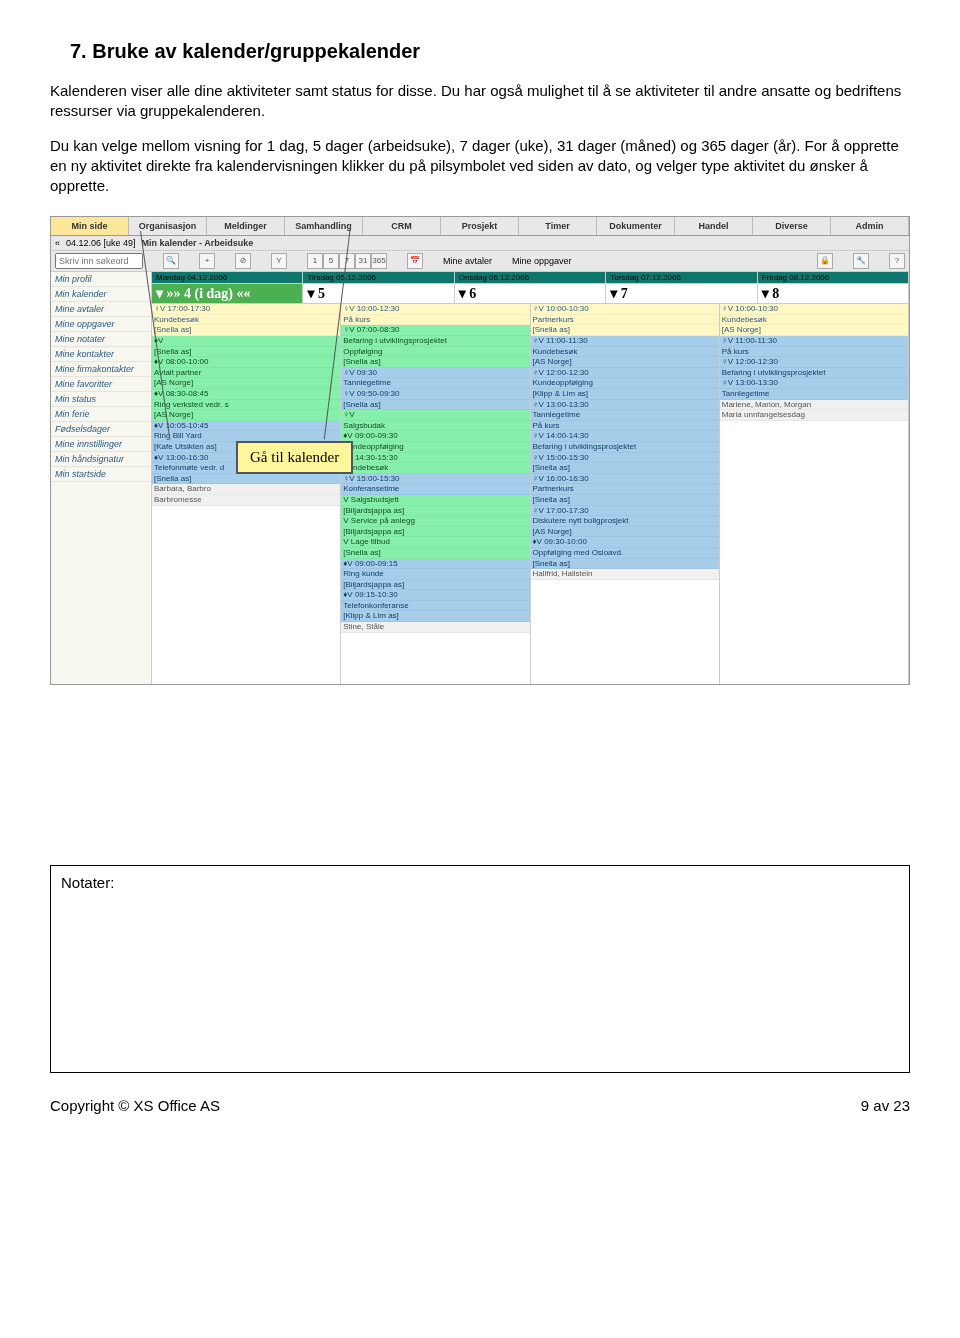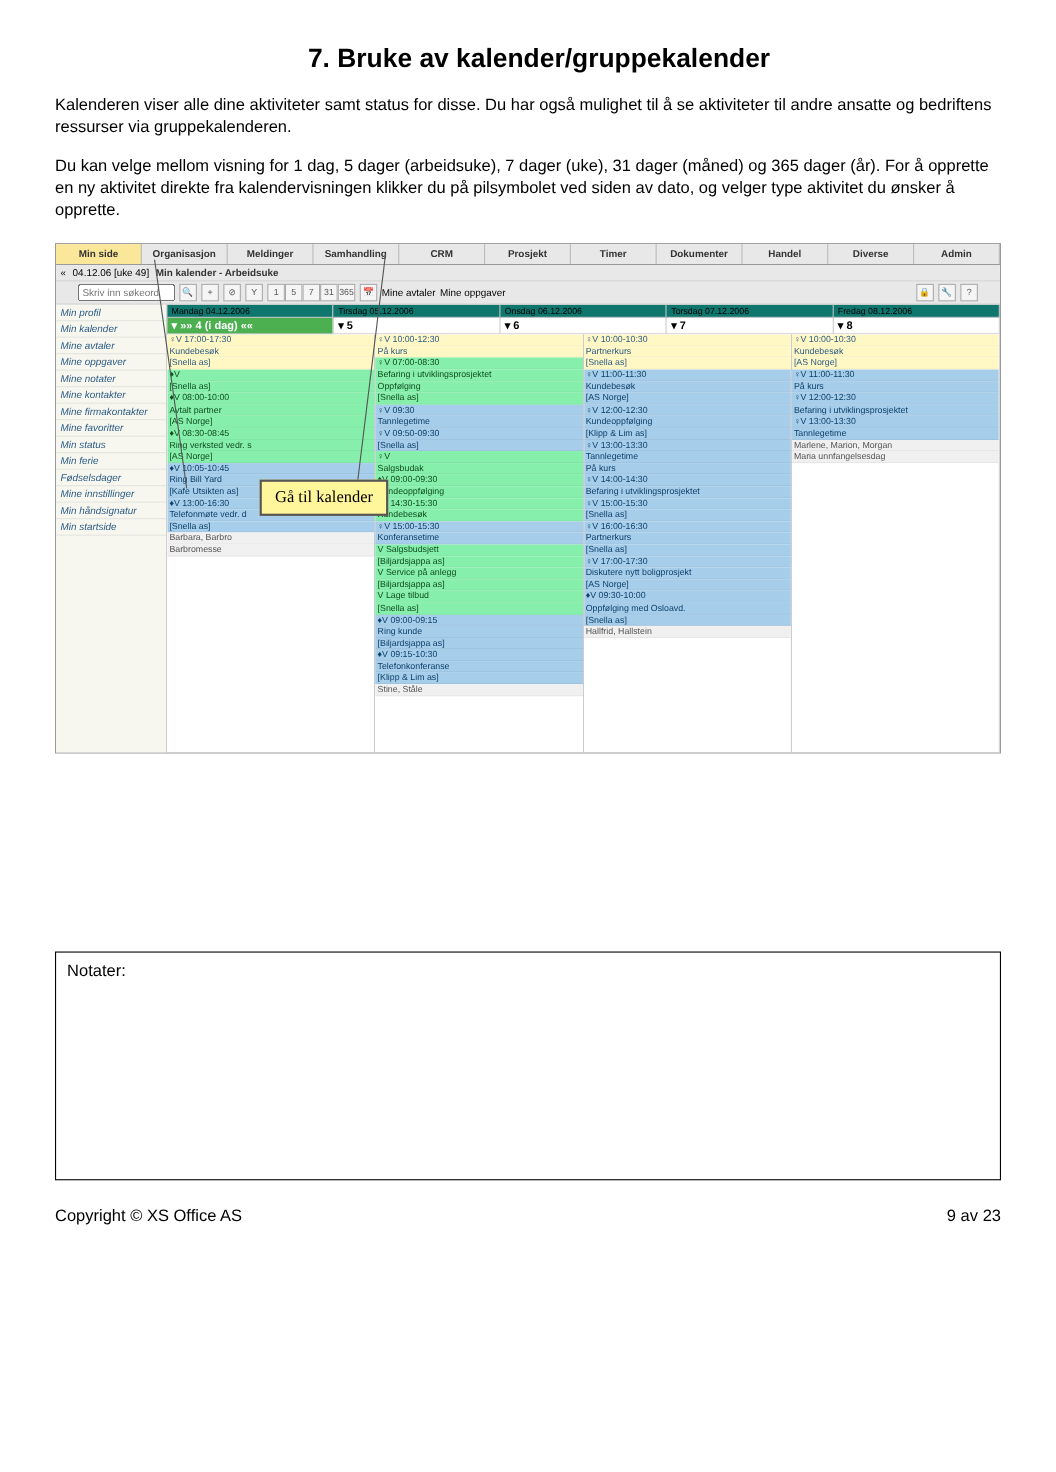--- a/index.html
+++ b/index.html
@@ -6,24 +6,23 @@
     font-family: Arial, Helvetica, sans-serif;
     margin: 0;
     padding: 40px 50px;
     width: 960px;
     box-sizing: border-box;
     background: #fff;
     color: #000;
     font-size: 14px;
   }
   h2 {
-    font-size: 24px;
+    font-size: 20px;
     font-weight: bold;
     margin: 0 0 18px 20px;
-    text-align: center;
   }
   p.body-text {
     font-size: 15px;
     line-height: 1.35;
     margin: 0 0 14px 0;
   }
   .screenshot {
     border: 1px solid #999;
     font-size: 9px;
     margin-top: 20px;
@@ -54,23 +53,23 @@
     gap: 6px;
   }
   .subbar1 .title {
     font-weight: bold;
     color: #333;
   }
   .subbar2 {
     display: flex;
     align-items: center;
     background: #e8e8e8;
-    padding: 2px 20px;
-    border-bottom: 1px solid #ccc;
-    gap: 4px;
+    padding: 2px 4px;
+    border-bottom: 1px solid #ccc;
+    gap: 20px;
   }
   .subbar2 .search {
     width: 80px;
     font-size: 9px;
   }
   .tb-btn {
     display: inline-block;
     width: 14px;
     height: 14px;
     border: 1px solid #aaa;
@@ -120,22 +119,23 @@
     font-size: 8px;
   }
   .daynums {
     display: flex;
   }
   .daynums .dn {
     flex: 1;
     border-right: 1px solid #ccc;
     border-bottom: 1px solid #ccc;
     padding: 1px 4px;
-    font-size: 10px;
+    font-size: 14px;
     font-weight: bold;
+    font-family: Liberation Serif, serif;
   }
   .daynums .dn.today { background: #4caf50; color: #fff; }
   .cols {
     display: flex;
     min-height: 380px;
   }
   .col {
     flex: 1;
     border-right: 1px solid #ccc;
     background: #fff;
@@ -354,21 +354,21 @@
               <div class="ev gray">Marlene, Marion, Morgan</div>
               <div class="ev gray">Maria unnfangelsesdag</div>
             </div>
           </div>
       </div>
     </div>
   </div>
 
   <div class="callout-line" style="left:90px; top:15px; height:210px; transform: rotate(-8deg); transform-origin: top;"></div>
   <div class="callout-line" style="left:300px; top:10px; height:215px; transform: rotate(7deg); transform-origin: top;"></div>
-  <div class="callout-box" style="left:186px; top:215px;">Gå til kalender</div>
+  <div class="callout-box" style="left:186px; top:225px;">Gå til kalender</div>
 </div>
 
 <div class="notes-box">
   <span>Notater:</span>
 </div>
 
 <div class="footer">
   <span>Copyright © XS Office AS</span>
   <span>9 av 23</span>
 </div>

